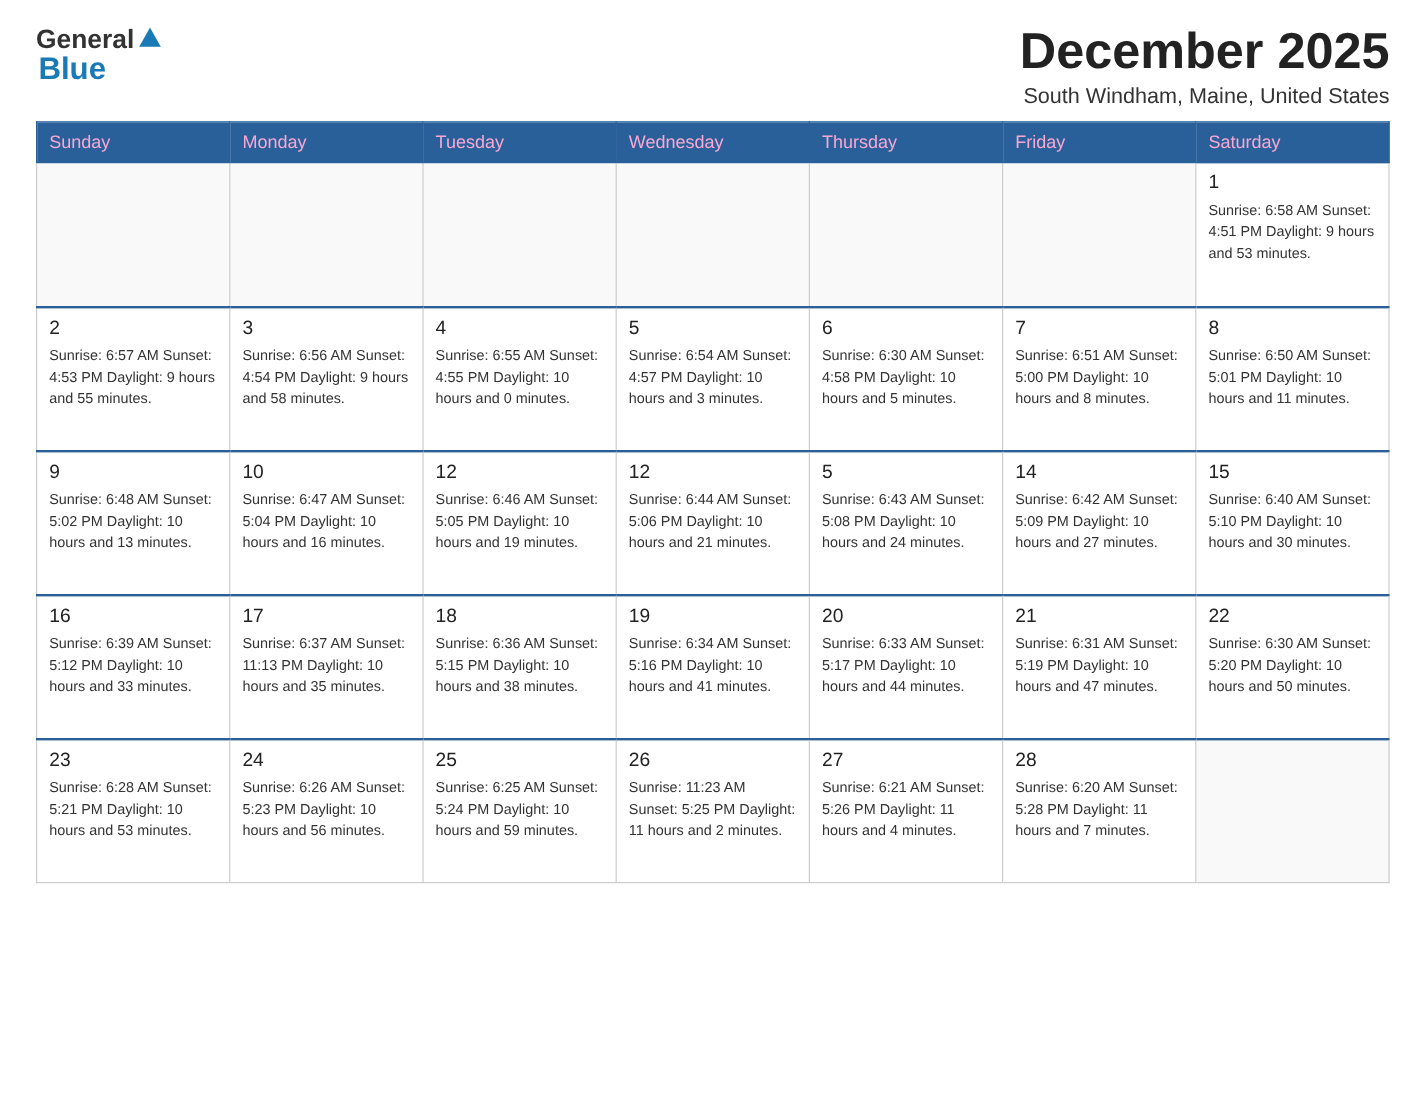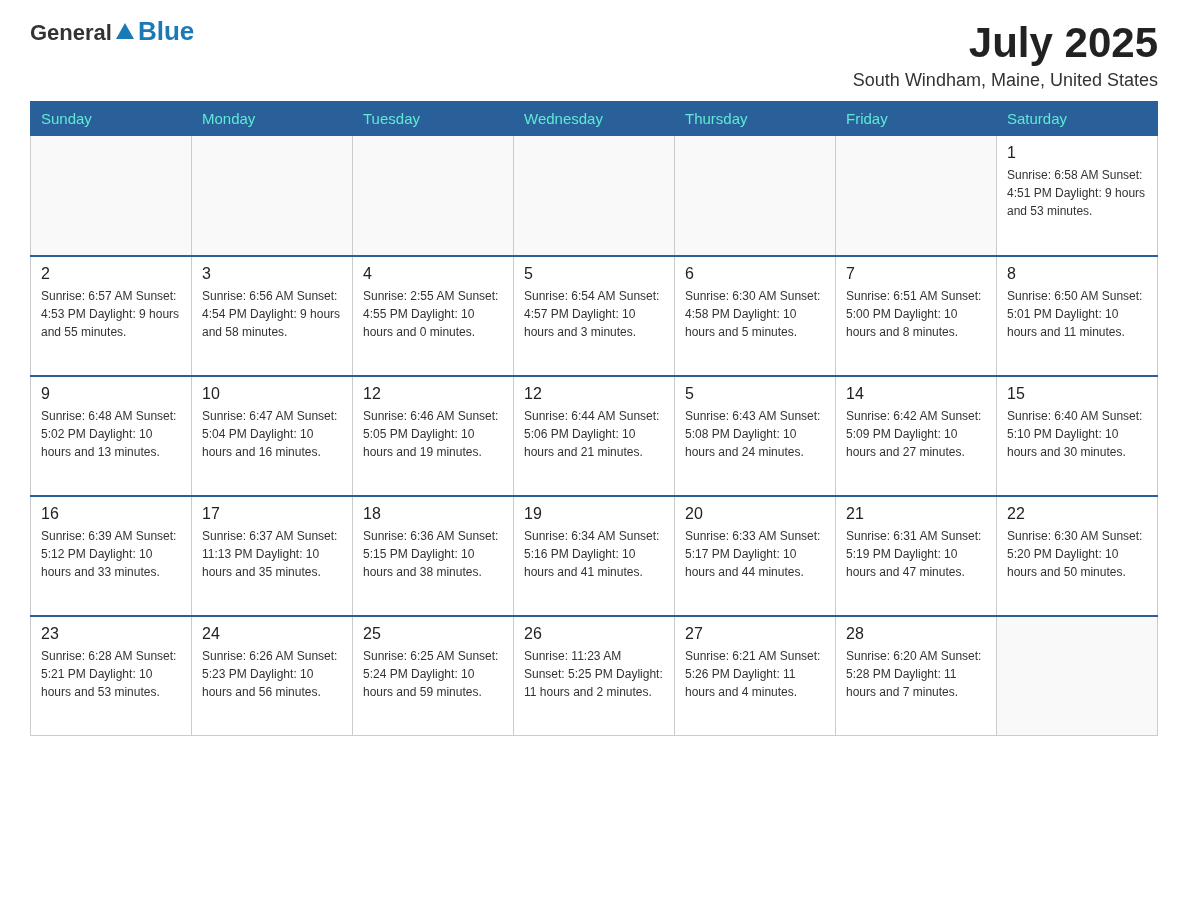--- a/index.html
+++ b/index.html
@@ -30,21 +30,21 @@
       color: #333;
       margin-top: 4px;
     }
     .calendar {
       width: 100%;
       border-collapse: collapse;
       margin-top: 10px;
     }
     .calendar th {
       background-color: #2a6099;
-      color: #5eead4;
+      color: #f9a8d4;
       padding: 8px 10px;
       text-align: left;
       font-size: 15px;
       font-weight: normal;
       border: 1px solid #2a6099;
     }
     .calendar td {
       border: 1px solid #ccc;
       vertical-align: top;
       padding: 8px 10px;
@@ -64,21 +64,21 @@
       line-height: 1.5;
     }
     .empty-cell {
       background: #f9f9f9;
     }
     .row-divider td {
       border-top: 2px solid #2a6099;
     }
     .logo-container {
       display: flex;
-      flex-direction: row;
+      flex-direction: column;
       align-items: flex-start;
     }
     .logo-line1 {
       display: flex;
       align-items: center;
     }
     .logo-line2 {
       color: #1a7ab5;
       font-size: 26px;
       font-weight: bold;
@@ -93,21 +93,21 @@
   <div class="logo-container">
     <div class="logo-line1">
       <span style="font-size:22px;font-weight:bold;color:#333;">General</span>
       <svg width="22" height="22" viewBox="0 0 22 22" style="margin-left:2px;margin-top:-2px;">
         <polygon points="2,18 11,2 20,18" fill="#1a7ab5"></polygon>
       </svg>
     </div>
     <div class="logo-line2">Blue</div>
   </div>
   <div class="title-section">
-    <div class="month-title">July 2025</div>
+    <div class="month-title">December 2025</div>
     <div class="location-title">South Windham, Maine, United States</div>
   </div>
 </div>
 
 <table class="calendar">
   <thead>
     <tr>
     <th>Sunday</th>
         <th>Monday</th>
         <th>Tuesday</th>
@@ -143,21 +143,21 @@
         </td>
         <td>
           <div class="day-number">3</div>
           <div class="day-info">Sunrise: 6:56 AM
 Sunset: 4:54 PM
 Daylight: 9 hours
 and 58 minutes.</div>
         </td>
         <td>
           <div class="day-number">4</div>
-          <div class="day-info">Sunrise: 2:55 AM
+          <div class="day-info">Sunrise: 6:55 AM
 Sunset: 4:55 PM
 Daylight: 10 hours
 and 0 minutes.</div>
         </td>
         <td>
           <div class="day-number">5</div>
           <div class="day-info">Sunrise: 6:54 AM
 Sunset: 4:57 PM
 Daylight: 10 hours
 and 3 minutes.</div>

